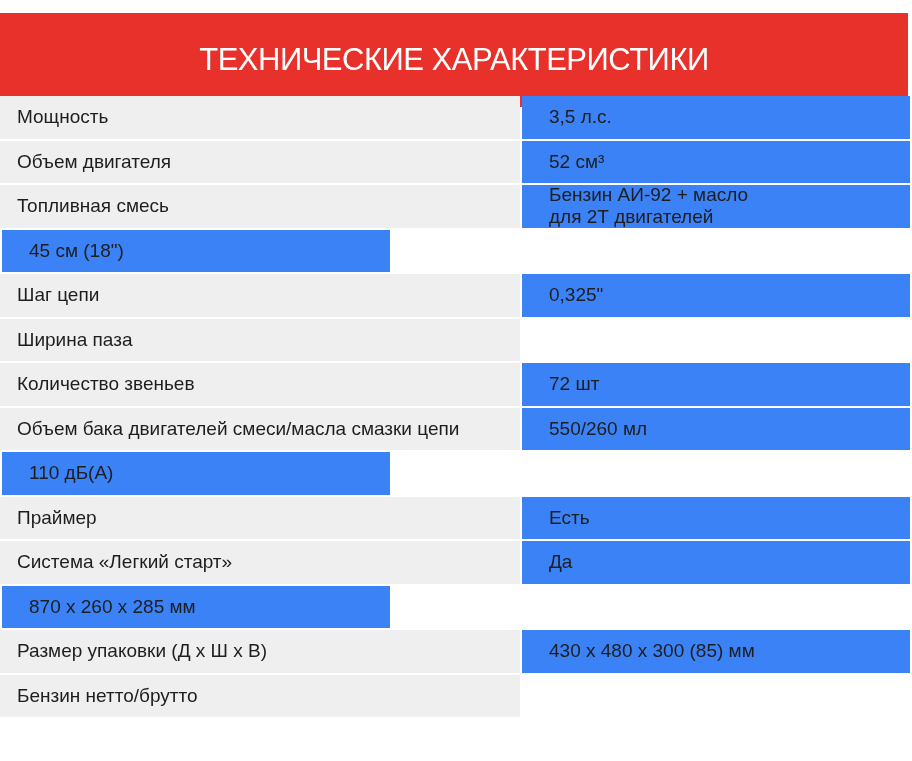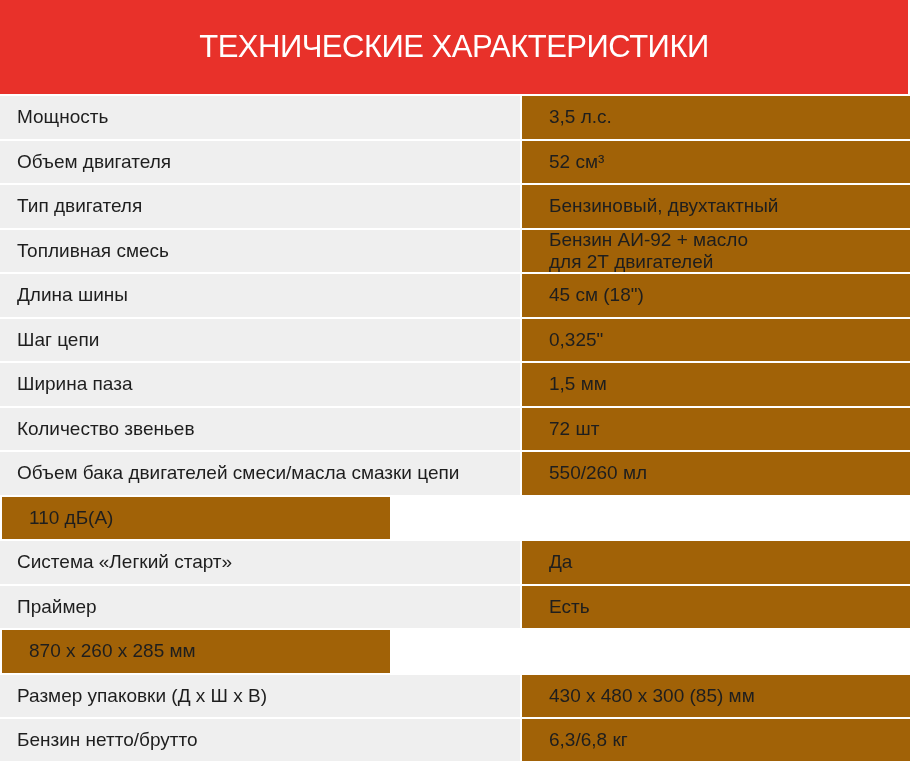--- a/index.html
+++ b/index.html
@@ -1,83 +1,76 @@
 <!DOCTYPE html>
 <html><head>
   <meta charset="utf-8">
   <style>
     html, body { margin: 0; padding: 0; background: #ffffff; }
     body { width: 912px; height: 761px; overflow: hidden; position: relative; font-family: "Liberation Sans", "DejaVu Sans", sans-serif; }
-    .header { position: absolute; left: 0; top: 0; width: 908px; height: 94px; background: #e8312a; display: flex; align-items: center; justify-content: center; }
+    .header { position: absolute; left: 0; top: 13px; width: 908px; height: 94px; background: #e8312a; display: flex; align-items: center; justify-content: center; }
     .header-title { color: #ffffff; font-size: 31px; letter-spacing: -0.5px; font-family: "Liberation Sans", sans-serif; }
     .table { position: absolute; left: 0; top: 96px; width: 912px; }
     .row { display: flex; height: 42.5px; margin-bottom: 2px; }
     .cell-label { width: 520px; background: #efefef; color: #1e1e1e; font-size: 19px; padding-left: 17px; box-sizing: border-box; display: flex; align-items: center; }
-    .cell-value { width: 388px; margin-left: 2px; background: #a16207; color: #1e1e1e; font-size: 19px; padding-left: 27px; box-sizing: border-box; display: flex; align-items: center; line-height: 22px; white-space: pre-line; }
+    .cell-value { width: 388px; margin-left: 2px; background: #3b82f6; color: #1e1e1e; font-size: 19px; padding-left: 27px; box-sizing: border-box; display: flex; align-items: center; line-height: 22px; white-space: pre-line; }
   </style>
 </head>
 <body>
 
 <div class="header">
   <span class="header-title">ТЕХНИЧЕСКИЕ ХАРАКТЕРИСТИКИ</span>
 </div>
 
 <div class="table">
   <div class="row">
       <div class="cell-label">Мощность</div>
       <div class="cell-value">3,5 л.с.</div>
     </div>
   <div class="row">
       <div class="cell-label">Объем двигателя</div>
       <div class="cell-value">52 см³</div>
     </div>
   <div class="row">
-      <div class="cell-label">Тип двигателя</div>
-      <div class="cell-value">Бензиновый, двухтактный</div>
-    </div>
-  <div class="row">
       <div class="cell-label">Топливная смесь</div>
       <div class="cell-value">Бензин АИ-92 + масло
 для 2Т двигателей</div>
     </div>
   <div class="row">
-      <div class="cell-label">Длина шины</div>
       <div class="cell-value">45 см (18")</div>
     </div>
   <div class="row">
       <div class="cell-label">Шаг цепи</div>
       <div class="cell-value">0,325"</div>
     </div>
   <div class="row">
       <div class="cell-label">Ширина паза</div>
-      <div class="cell-value">1,5 мм</div>
     </div>
   <div class="row">
       <div class="cell-label">Количество звеньев</div>
       <div class="cell-value">72 шт</div>
     </div>
   <div class="row">
       <div class="cell-label">Объем бака двигателей смеси/масла смазки цепи</div>
       <div class="cell-value">550/260 мл</div>
     </div>
   <div class="row">
       <div class="cell-value">110 дБ(А)</div>
     </div>
   <div class="row">
+      <div class="cell-label">Праймер</div>
+      <div class="cell-value">Есть</div>
+    </div>
+  <div class="row">
       <div class="cell-label">Система «Легкий старт»</div>
       <div class="cell-value">Да</div>
-    </div>
-  <div class="row">
-      <div class="cell-label">Праймер</div>
-      <div class="cell-value">Есть</div>
     </div>
   <div class="row">
       <div class="cell-value">870 х 260 х 285 мм</div>
     </div>
   <div class="row">
       <div class="cell-label">Размер упаковки (Д х Ш х В)</div>
       <div class="cell-value">430 х 480 х 300 (85) мм</div>
     </div>
   <div class="row">
       <div class="cell-label">Бензин нетто/брутто</div>
-      <div class="cell-value">6,3/6,8 кг</div>
     </div>
 </div>
 
 </body></html>

